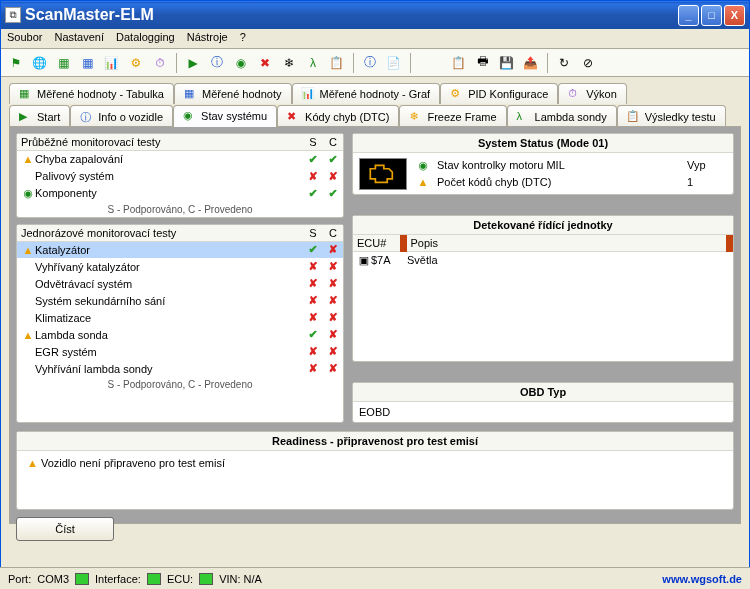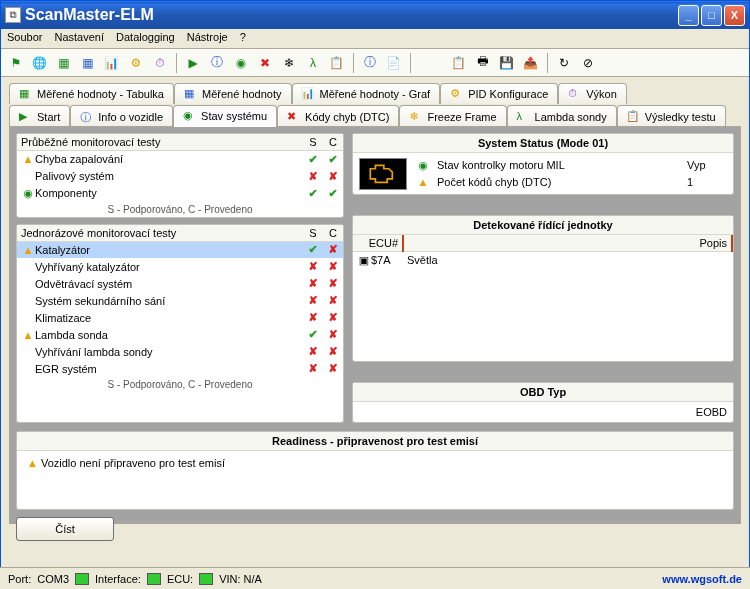--- a/index.html
+++ b/index.html
@@ -38,21 +38,21 @@
 .rowico { width:14px; display:inline-block; text-align:center;}
 .chk { color:#2a9d2a; font-weight:bold;}
 .crs { color:#d22; font-weight:bold;}
 .warn { color:#e8a000; font-weight:bold;}
 .foot { text-align:center; font-size:10px; color:#555; padding:2px;}
 .rbox .gbody { font-size:11px;}
 .statrow { display:flex; gap:6px; padding:2px 0;}
 .statico { width:16px; text-align:center;}
 .statlbl { flex:1;}
 .statval { width:40px;}
-.ecutbl th { border-right:2px solid #c2410c;text-align:right;}
+.ecutbl th { border-right:7px solid #c2410c;}
 .readiness { border:1px solid #c0c0b8; border-radius:3px; background:#fff; margin-top:8px;}
 .readiness .ghdr { font-weight:bold;}
 .readiness .gbody { padding:6px 10px 40px 10px;}
 .btnrow { margin-top:7px;text-decoration:underline;}
 .btn { width:98px; height:24px; border:1px solid #707070; border-radius:3px; background:linear-gradient(#fff,#ece9d8); cursor:pointer;}
 .statusbar { position:absolute; bottom:0; left:0; right:0; height:22px; border-top:1px solid #aca899; background:#ece9d8; display:flex; align-items:center; padding:0 8px; gap:6px;}
 .sled { width:14px; height:12px; border:1px solid #555; display:inline-block;}
 .sled.on { background:#3c3;}
 .statusbar .link { color:#0033cc; font-weight:bold; margin-left:auto;}
 .wm { position:absolute; top:230px; left:70px; font-size:52px; color:rgba(80,120,150,0.22); font-weight:bold; pointer-events:none; letter-spacing:1px; font-family:Arial;}
@@ -236,26 +236,26 @@
                     <td><span class="rowico"></span>Klimatizace</td>
                     <td class="sc"><span class="crs">✘</span></td>
                     <td class="sc"><span class="crs">✘</span></td>
                   </tr>
                   <tr class="">
                     <td><span class="rowico"><span class="warn">▲</span></span>Lambda sonda</td>
                     <td class="sc"><span class="chk">✔</span></td>
                     <td class="sc"><span class="crs">✘</span></td>
                   </tr>
                   <tr class="">
+                    <td><span class="rowico"></span>EGR systém</td>
+                    <td class="sc"><span class="crs">✘</span></td>
+                    <td class="sc"><span class="crs">✘</span></td>
+                  </tr>
+                  <tr class="">
                     <td><span class="rowico"></span>Vyhřívání lambda sondy</td>
-                    <td class="sc"><span class="crs">✘</span></td>
-                    <td class="sc"><span class="crs">✘</span></td>
-                  </tr>
-                  <tr class="">
-                    <td><span class="rowico"></span>EGR systém</td>
                     <td class="sc"><span class="crs">✘</span></td>
                     <td class="sc"><span class="crs">✘</span></td>
                   </tr>
                 </tbody>
             </table>
             <div class="foot">S - Podporováno, C - Provedeno</div>
           </div>
         </div>
         <div class="colR">
           <div class="gbox rbox">
@@ -290,21 +290,21 @@
                   </tr>
               <tr>
                     <td><span class="rowico">▣</span><span>$7A</span></td>
                     <td>Světla</td>
                   </tr>
             </tbody>
               </table>
           </div>
           <div class="gbox">
             <div class="ghdr bold">OBD Typ</div>
-            <div class="gbody" style="text-align:right">EOBD</div>
+            <div class="gbody" style="text-align:left">EOBD</div>
           </div>
         </div>
       </div>
 
       <div class="readiness">
         <div class="ghdr bold">Readiness - připravenost pro test emisí</div>
         <div class="gbody"><span class="warn">▲</span> <span>Vozidlo není připraveno pro test emisí</span></div>
       </div>
 
       <div class="btnrow">

